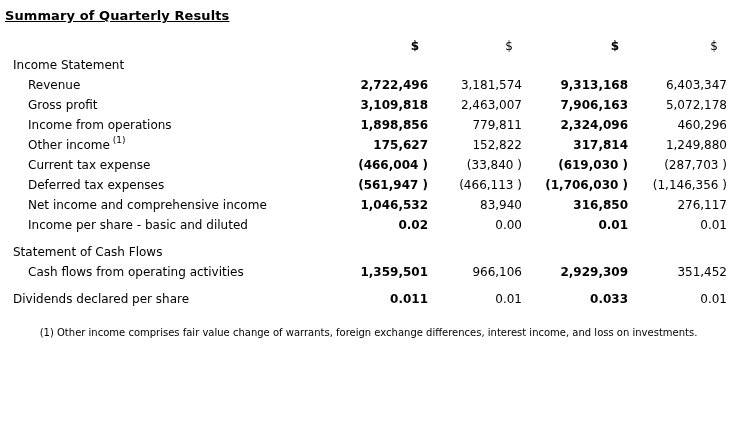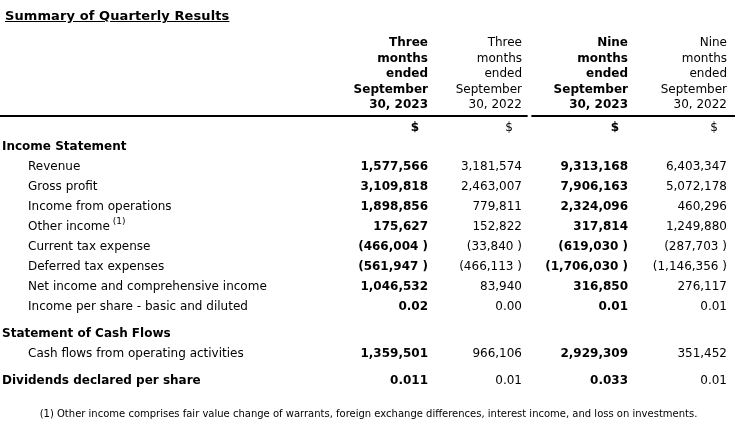--- a/index.html
+++ b/index.html
@@ -44,21 +44,21 @@
 
   
   tr.dollar-row td { height: 21px; vertical-align: middle; }
   td.dollar { text-align: right; padding-right: 9px; }
   td.dollar.b { font-weight: bold; }
 
   
   tbody td { height: 20px; vertical-align: bottom; padding-bottom: 4px; }
   tr.spacer td { height: 27px; }
   td.label { padding-left: 28px; white-space: nowrap; overflow: hidden; }
-  tr.section td.label, tr.total td.label { padding-left: 2px; font-weight: bold; }
+  tr.section td.label, tr.total td.label { padding-left: 13px; font-weight: normal; }
   td.num { text-align: right; white-space: pre; }
   td.num.b { font-weight: bold; }
 
   sup.fn {
     font-size: 9px;
     position: relative;
     top: -1px;
     vertical-align: super;
     line-height: 0;
   }
@@ -81,48 +81,20 @@
     <col style="width:91px">
     <col style="width:9px">
     <col style="width:85px">
     <col style="width:15px">
     <col style="width:91px">
     <col style="width:9px">
     <col style="width:90px">
     <col style="width:8px">
   </colgroup>
   <thead>
-      <tr>
-        <td class="head-label"></td>
-        <td class="head-gap"></td>
-        <th class="colhead b">Three
-months
-ended
-September
-30, 2023</th>
-        <td class="head-gap"></td>
-        <th class="colhead">Three
-months
-ended
-September
-30, 2022</th>
-        <td class="head-gap"></td>
-        <th class="colhead b">Nine
-months
-ended
-September
-30, 2023</th>
-        <td class="head-gap"></td>
-        <th class="colhead">Nine
-months
-ended
-September
-30, 2022</th>
-        <td class="head-gap"></td>
-      </tr>
       <tr class="dollar-row">
         <td></td>
         <td></td>
         <td class="dollar b">$</td>
         <td></td>
         <td class="dollar">$</td>
         <td></td>
         <td class="dollar b">$</td>
         <td></td>
         <td class="dollar">$</td>
@@ -138,21 +110,21 @@
         <td class="num"></td>
         <td></td>
         <td class="num b"></td>
         <td></td>
         <td class="num"></td>
         <td></td>
       </tr>
       <tr class="data">
         <td class="label">Revenue</td>
         <td></td>
-        <td class="num b">1,577,566</td>
+        <td class="num b">2,722,496</td>
         <td></td>
         <td class="num">3,181,574</td>
         <td></td>
         <td class="num b">9,313,168</td>
         <td></td>
         <td class="num">6,403,347</td>
         <td></td>
       </tr>
       <tr class="data">
         <td class="label">Gross profit</td>

